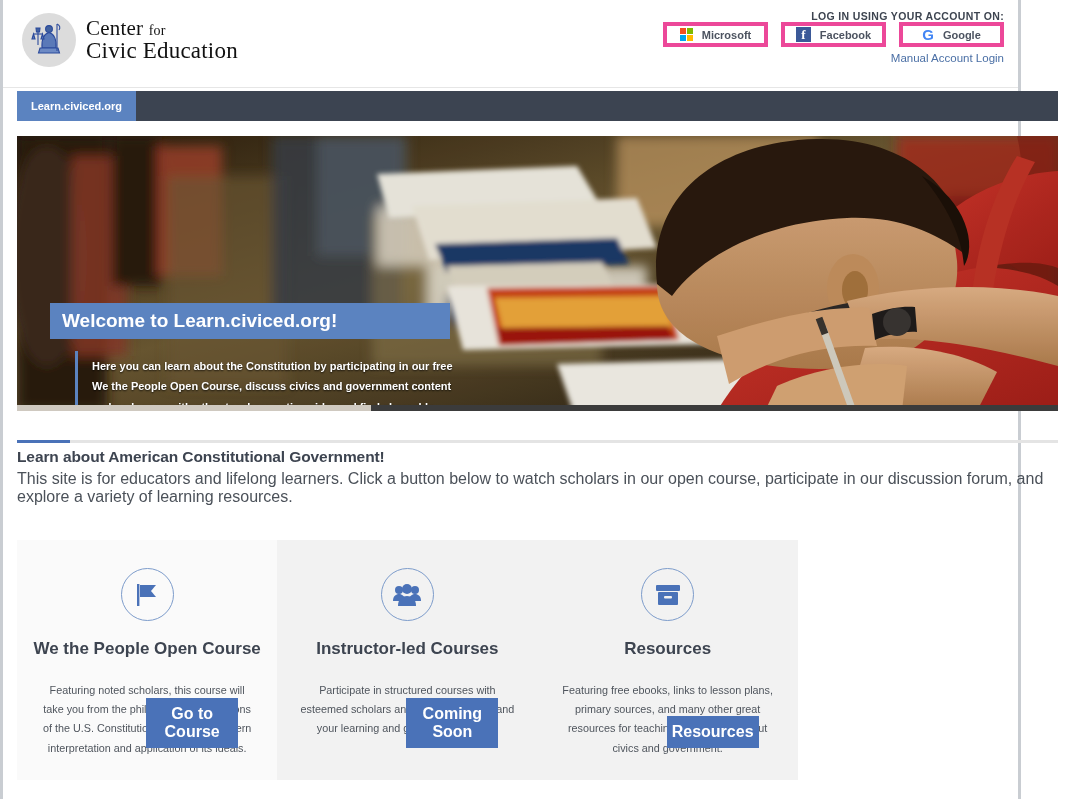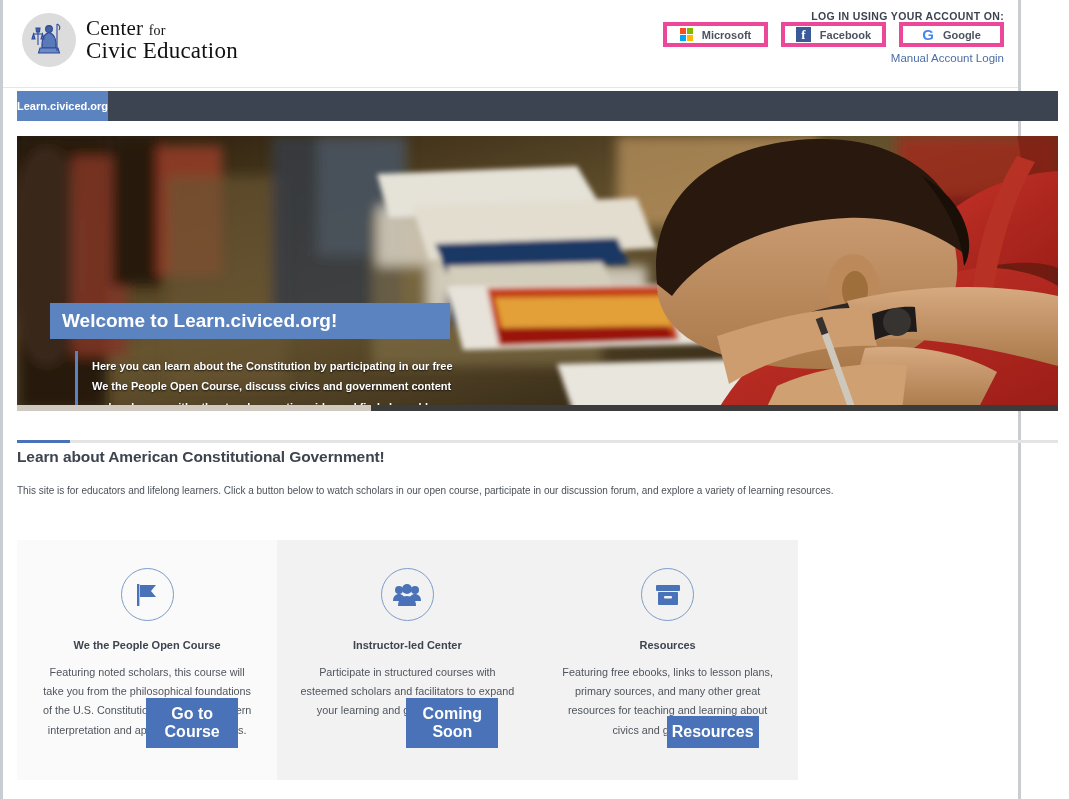--- a/index.html
+++ b/index.html
@@ -70,21 +70,21 @@
   }
 
   
   .navbar {
     position: absolute; left: 14px; top: 91px;
     width: 1041px; height: 30px;
     background: #3c4451;
   }
   .nav-tab {
     display: inline-flex; align-items: center;
-    height: 30px; padding: 0 0;
+    height: 30px; padding: 0 14px;
     background: #5b83c0; color: #fff;
     font-size: 11px; font-weight: bold;
     cursor: pointer;
   }
 
   
   .hero {
     position: absolute; left: 14px; top: 136px;
     width: 1041px; height: 275px;
     overflow: hidden;
@@ -125,22 +125,22 @@
   }
   .divider span { display: block; width: 53px; height: 3px; background: #4a72b8; }
 
   .section-head {
     position: absolute; left: 14px; top: 448px; width: 1041px;
   }
   .section-title {
     font-size: 15.5px; font-weight: bold; color: #3d4450; letter-spacing: -.1px;
   }
   .section-sub {
-    margin-top: 19px;
-    font-size: 10px; color: #4b5159;
+    margin-top: 4px;
+    font-size: 16px; color: #4b5159;
   }
 
   
   .cards {
     position: absolute; left: 14px; top: 540px;
     width: 1041px; height: 240px;
     display: grid; grid-template-columns: repeat(4, 1fr);
   }
   .card {
     position: relative;
@@ -149,22 +149,22 @@
     background: #fafafa;
   }
   .card.alt { background: #f2f2f2; }
   .card-icon {
     width: 53px; height: 53px; border-radius: 50%;
     border: 1.5px solid #7d9ccb;
     margin: 0 auto 18px auto;
     display: flex; align-items: center; justify-content: center;
   }
   .card-title {
-    font-size: 11px; font-weight: bold; color: #3d4450;
-    margin-bottom: 12px;
+    font-size: 17px; font-weight: bold; color: #3d4450;
+    margin-bottom: 22px;
   }
   .card-text {
     font-size: 10.8px; line-height: 1.78; color: #4f555d;
     padding: 0 6px;
   }
   .card-btn {
     position: absolute; left: 50%; transform: translateX(-50%);
     bottom: 32px;
     background: #4a72b8; color: #fff; border: none;
     font-size: 16px; font-weight: bold;
@@ -364,21 +364,21 @@
       <div class="card-icon">
         <svg width="28" height="24" viewBox="0 0 28 24">
           <circle cx="6" cy="7" r="4" fill="#4a72b8"></circle>
           <circle cx="22" cy="7" r="4" fill="#4a72b8"></circle>
           <path d="M0 18 C0 13 3 11 6 11 C9 11 12 13 12 18 Z" fill="#4a72b8"></path>
           <path d="M16 18 C16 13 19 11 22 11 C25 11 28 13 28 18 Z" fill="#4a72b8"></path>
           <circle cx="14" cy="6" r="5" fill="#4a72b8"></circle>
           <path d="M5 23 C5 16 9 13 14 13 C19 13 23 16 23 23 Z" fill="#4a72b8"></path>
         </svg>
       </div>
-      <div class="card-title">Instructor-led Center</div>
+      <div class="card-title">Instructor-led Courses</div>
       <div class="card-text">Participate in structured courses with esteemed scholars and facilitators to expand your learning and grow professionally.</div>
       <button class="card-btn">Coming Soon</button>
     </div>
 
 
     <div class="card alt">
       <div class="card-icon">
         <svg width="26" height="24" viewBox="0 0 26 24">
           <rect x="1" y="2" width="24" height="6" rx="1" fill="#4a72b8"></rect>
           <rect x="3" y="9" width="20" height="13" rx="1" fill="#4a72b8"></rect>

